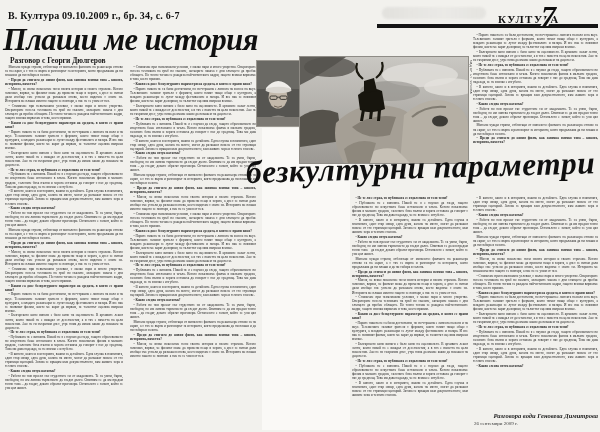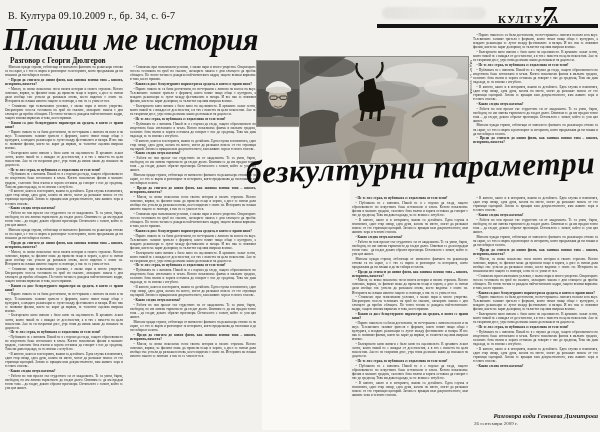--- a/index.html
+++ b/index.html
@@ -5,21 +5,21 @@
   html,body{margin:0;padding:0;}
   body{
     width:600px;height:432px;overflow:hidden;position:relative;
     background:#f2f1ed;
     font-family:"Liberation Serif",serif;
     color:#1c1c1c;
   }
   .abs{position:absolute;}
   
   #source-caption{
-    left:8px;top:10px;font-size:10px;font-weight:normal;letter-spacing:.2px;color:#111;
+    left:8px;top:10px;font-size:10px;font-weight:bold;letter-spacing:.2px;color:#111;
   }
   
   #masthead-name{left:498px;top:13px;font-size:11px;font-weight:bold;letter-spacing:1.5px;color:#141414;}
   #masthead-rule{left:377px;top:24px;width:221px;height:3.5px;background:#151515;}
   #masthead-seven{
     left:541px;top:1px;font-size:30px;line-height:30px;font-weight:bold;font-style:italic;color:#0d0d0d;z-index:4;
     text-shadow:2px 0 0 #f2f1ed,-2px 0 0 #f2f1ed;
   }
   .ghost-smudge{
     left:382px;top:7px;width:104px;height:12px;border-radius:6px;

